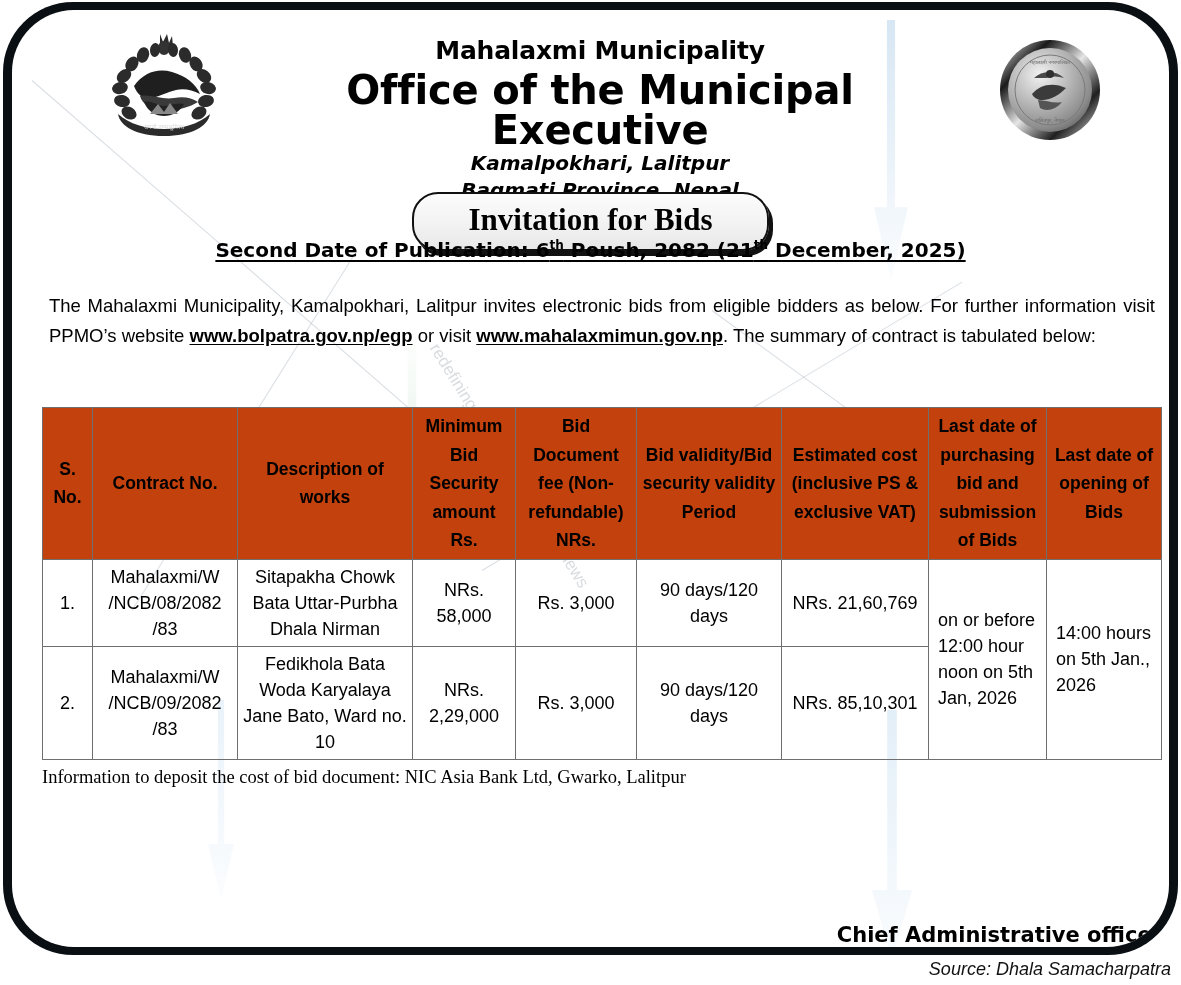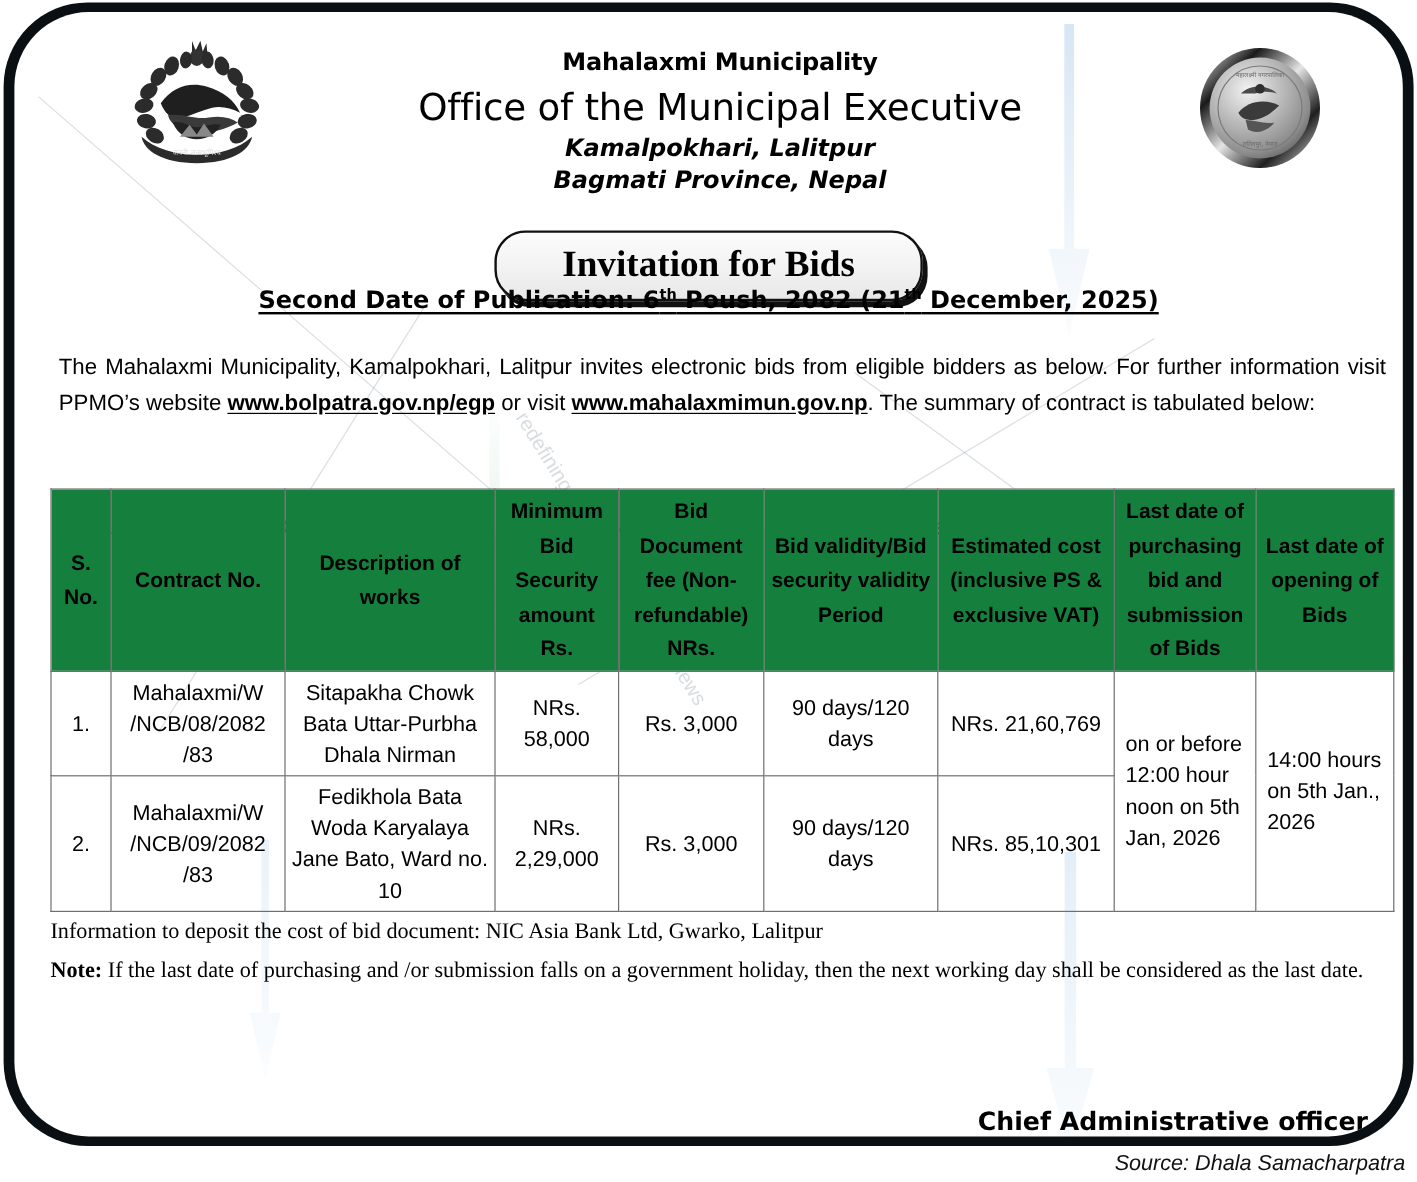--- a/index.html
+++ b/index.html
@@ -105,26 +105,26 @@
     width: 112px; height: 105px;
   }
 
   
   .org-head {
     position: absolute; left: 238px; top: 22px; width: 700px;
     text-align: center;
   }
   .org-line1 {
     font-family: "DejaVu Sans", sans-serif;
-    font-weight: 700; font-size: 20px; line-height: 38px;
+    font-weight: 700; font-size: 25px; line-height: 38px;
     letter-spacing: -0.2px;
   }
   .org-line2 {
     font-family: "DejaVu Sans", sans-serif;
-    font-weight: 400; font-size: 31px; line-height: 40px;
+    font-weight: 700; font-size: 40px; line-height: 40px;
     letter-spacing: -0.2px;
   }
   .org-line3, .org-line4 {
     font-family: "DejaVu Sans", sans-serif;
     font-weight: 700; font-size: 20px; line-height: 27px; font-style: italic;
   }
 
   
   .title-pill-wrap {
     position: absolute; left: 0; top: 182px; width: 1157px;
@@ -182,21 +182,21 @@
     border-collapse: collapse;
     table-layout: fixed;
     font-size: 17px;
   }
   .bid-table th, .bid-table td {
     border: 1px solid #6f6f6f;
     padding: 4px 5px;
     vertical-align: middle;
   }
   .bid-table thead th {
-    background: #15803d;
+    background: #c2410c;
     font-weight: 700;
     font-size: 17.5px;
     line-height: 28.5px;
     text-align: center;
     height: 148px;
   }
   .bid-table tbody td {
     background: transparent;
     font-weight: 400;
     font-size: 18px;
@@ -218,21 +218,21 @@
   .footer-info {
     position: absolute; left: 30px; top: 751px; width: 1115px;
     font-size: 18.5px;
     line-height: 32px;
   }
   .footer-info .note-label { font-weight: 700; }
   .footer-info p { margin: 0; font-family: Liberation Serif, serif; }
   .footer-note { text-align: left; }
 
   .signature {
-    position: absolute; right: 29px; top: 913px;
+    position: absolute; right: 7px; top: 913px;
     font-family: "DejaVu Sans", sans-serif;
     font-weight: 700;
     font-size: 21px;
   }
 
   .source-line {
     position: absolute; right: 10px; top: 959px;
     font-family: "Liberation Sans", sans-serif;
     font-style: italic;
     font-size: 18px;
@@ -387,21 +387,20 @@
             <td>NRs. 2,29,000</td>
             <td>Rs. 3,000</td>
             <td>90 days/120 days</td>
             <td>NRs. 85,10,301</td>
           </tr>
         </tbody>
       </table>
 
       <div class="footer-info">
         <p>Information to deposit the cost of bid document: NIC Asia Bank Ltd, Gwarko, Lalitpur</p>
-        <p class="footer-note"><span class="note-label">Note:</span><span>  If the last date of purchasing and /or submission falls on a government holiday, then the next working day shall be considered as the last date.</span></p>
       </div>
 
       <div class="signature">Chief Administrative officer</div>
 
     </div>
   </div>
 </div>
 
 <div class="source-line">Source: Dhala Samacharpatra</div>
 

